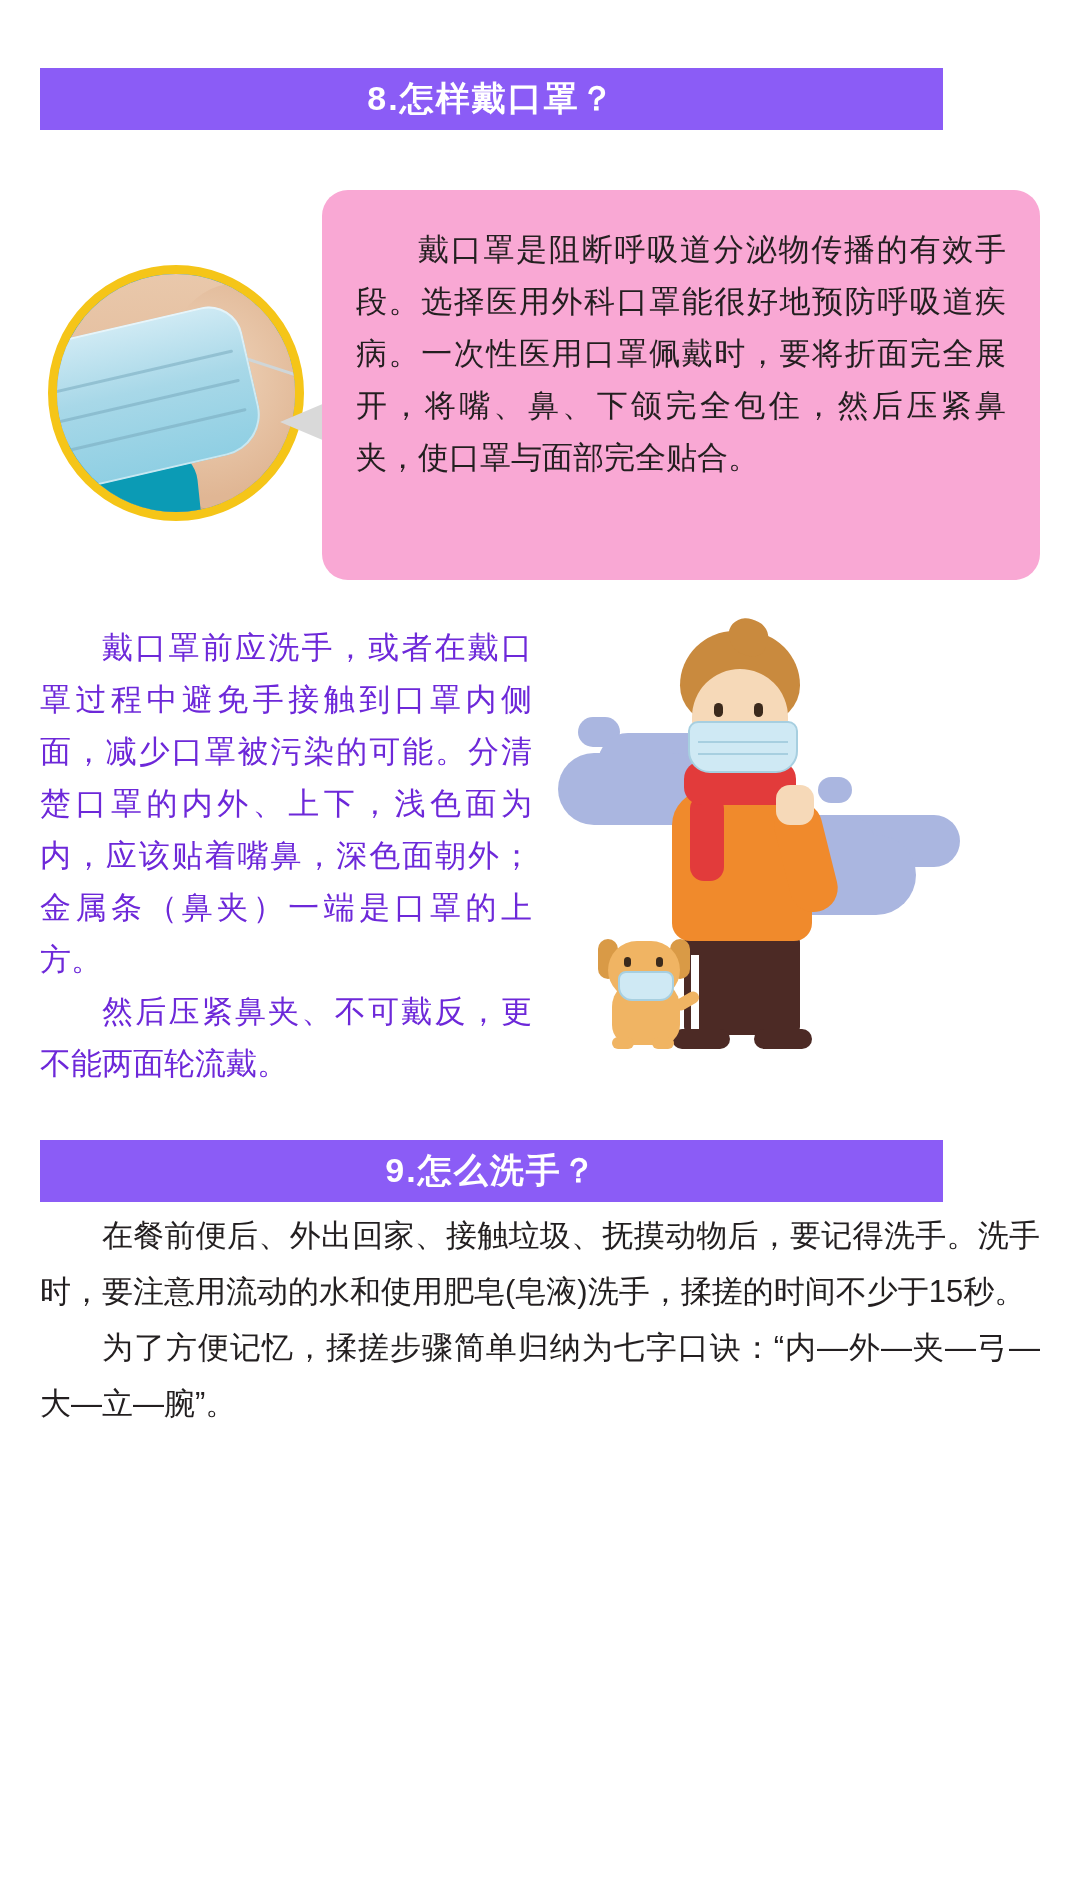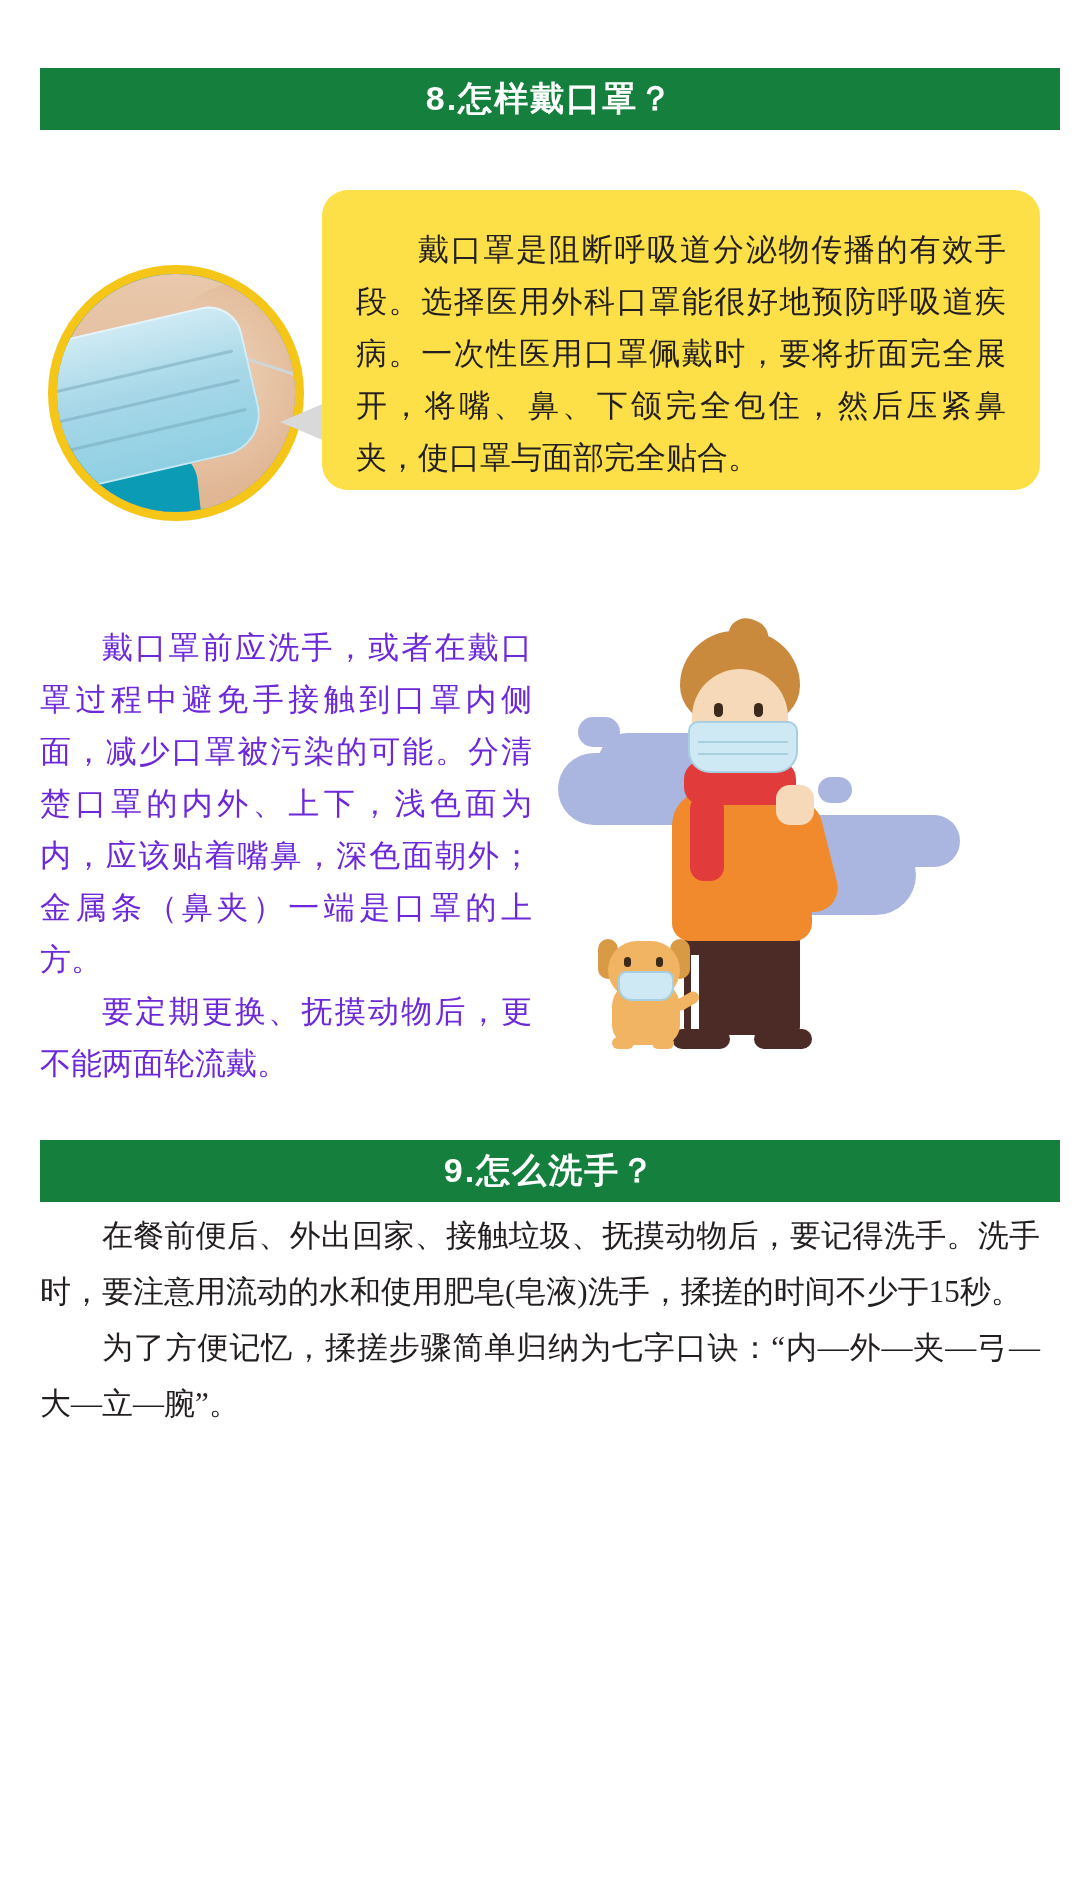--- a/index.html
+++ b/index.html
@@ -20,23 +20,23 @@
     left: 0; top: 0;
     width: 1080px;
     height: 1900px;
     background: #ffffff;
   }
 
   
   .section-bar {
     position: absolute;
     left: 40px;
-    width: 1020px;
+    width: 903px;
     height: 62px;
-    background: #15803d;
+    background: #8b5cf6;
     display: flex;
     align-items: center;
     justify-content: center;
     text-align: right;
   }
   .section-bar .bar-text {
     color: #ffffff;
     font-size: 34px;
     font-weight: bold;
     letter-spacing: 2px;
@@ -44,22 +44,22 @@
   }
   #bar8 { top: 68px; }
   #bar9 { top: 1140px; }
 
   
   .bubble {
     position: absolute;
     left: 322px;
     top: 190px;
     width: 718px;
-    height: 300px;
-    background: #fde047;
+    height: 390px;
+    background: #f9a8d4;
     border-radius: 26px;
     box-sizing: border-box;
     padding: 34px 34px 10px 34px;
   }
   .bubble-text {
     font-size: 31px;
     line-height: 52px;
     color: #231f20;
     text-align: justify;
     text-indent: 62px;
@@ -385,21 +385,21 @@
     top: 1208px;
     width: 1000px;
   }
   .para-block-2 p {
     margin: 0;
     font-size: 31px;
     line-height: 56px;
     color: #231f20;
     text-align: justify;
     text-indent: 62px;
-    font-family: Liberation Serif, serif;
+    font-family: Liberation Sans, sans-serif;
   }
 </style>
 </head>
 <body>
 
 <div class="page">
 
   <div class="section-bar" id="bar8">
     <span class="bar-text">8.怎样戴口罩？</span>
   </div>
@@ -417,21 +417,21 @@
     </div>
   </div>
 
   <div class="bubble-tail"></div>
   <div class="bubble">
     <div class="bubble-text">戴口罩是阻断呼吸道分泌物传播的有效手段。选择医用外科口罩能很好地预防呼吸道疾病。一次性医用口罩佩戴时，要将折面完全展开，将嘴、鼻、下颌完全包住，然后压紧鼻夹，使口罩与面部完全贴合。</div>
   </div>
 
   <div class="para-block-1">
     <p>戴口罩前应洗手，或者在戴口罩过程中避免手接触到口罩内侧面，减少口罩被污染的可能。分清楚口罩的内外、上下，浅色面为内，应该贴着嘴鼻，深色面朝外；金属条（鼻夹）一端是口罩的上方。</p>
-    <p>要定期更换、抚摸动物后，更不能两面轮流戴。</p>
+    <p>然后压紧鼻夹、不可戴反，更不能两面轮流戴。</p>
   </div>
 
   <div class="illus">
     <div class="cloud cloud-dot-1"></div>
     <div class="cloud cloud-dot-2"></div>
     <div class="cloud cloud-big-left"></div>
     <div class="cloud cloud-big-right"></div>
 
     <div class="person">
       <div class="legs"></div>

